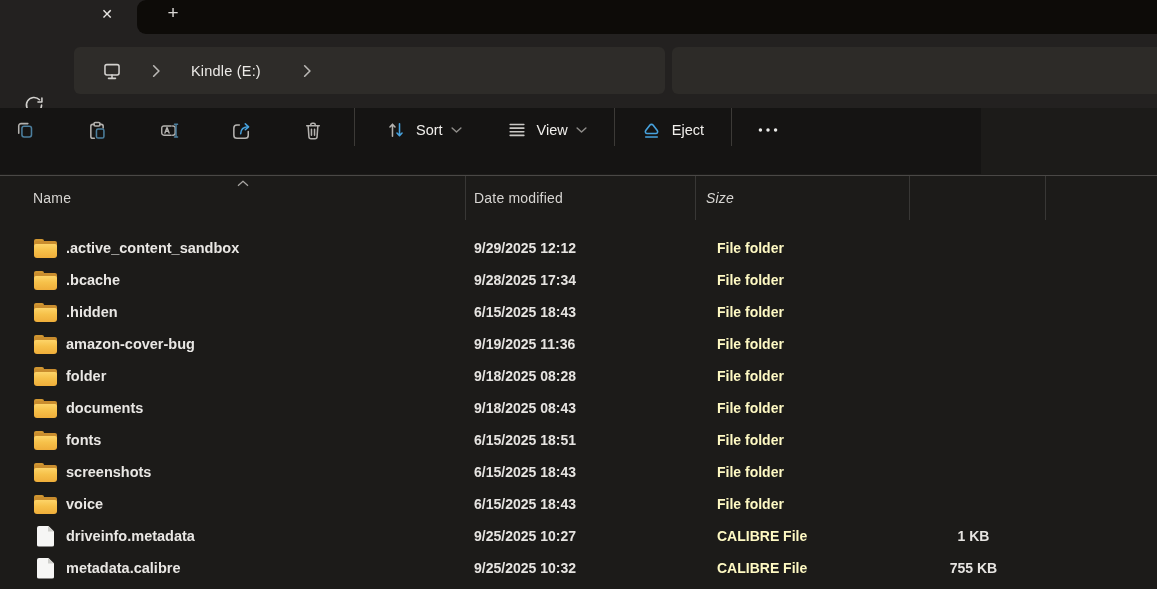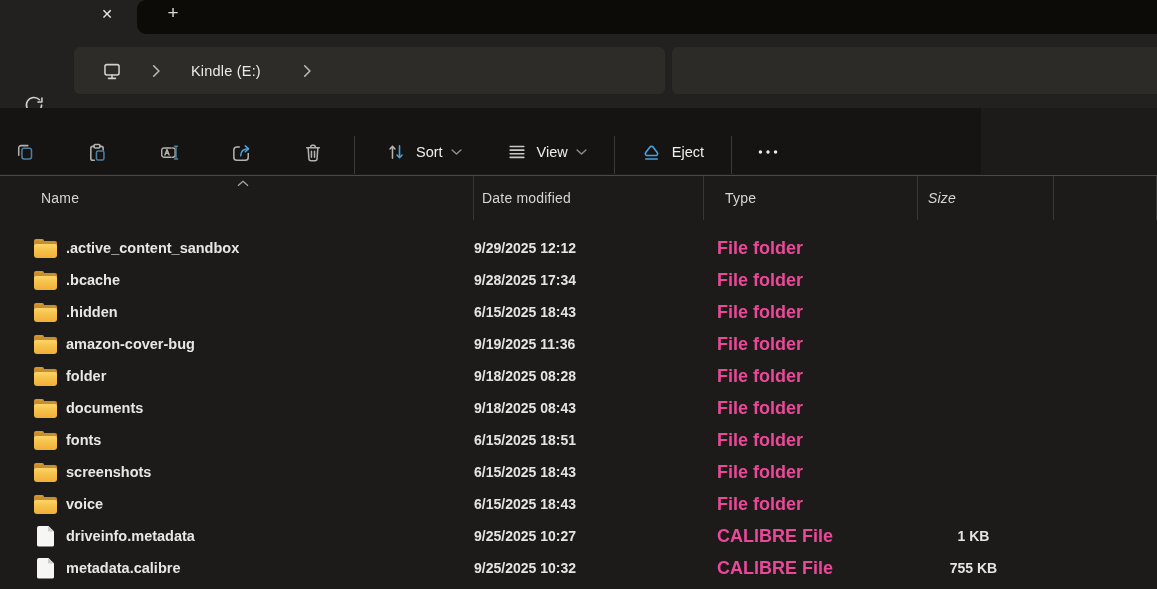--- a/index.html
+++ b/index.html
@@ -42,21 +42,21 @@
   }
   .crumb-sep { margin:0 0 0 28px; display:flex; align-items:center; }
   .crumb {
     margin-left:30px; font-size:14.5px; color:#ebe9e6; letter-spacing:.2px;
   }
   .crumb-sep2 { margin-left:41px; }
 
   
   .toolbar {
     position:absolute; left:0; top:108px; width:981px; height:66px;
-    background:#151413; display:flex; align-items:flex-end; padding-left:3px;
+    background:#151413; display:flex; align-items:flex-start; padding-left:3px;
   }
   .tool-btn {
     height:44px; display:flex; align-items:center; justify-content:center;
     border-radius:5px; flex:none;
   }
   .icon-only { width:44px; margin-right:28px; }
   .labeled { padding:0 11px; }
   .labeled .lbl { color:#f1efec; font-size:14.5px; margin-left:9px; }
   .labeled .chev { margin-left:8px; display:flex; align-items:center; }
   .tb-divider { width:1px; height:38px; background:#3c3a37; flex:none; }
@@ -64,42 +64,42 @@
   .div-b { margin:0 14px 0 16px; }
   .div-c { margin:0 14px 0 16px; }
 
   
   .content {
     position:absolute; left:0; top:175px; width:1157px; height:414px;
     background:#1c1b19; border-top:1px solid #4a4846;
   }
   .hdr-row {
     display:grid; grid-template-columns:466px 230px 214px 136px 1fr;
-    height:44px; position:relative;padding-left:8px;
+    height:44px; position:relative;
   }
   .hdr-cell {
     border-right:1px solid #383735; display:flex; align-items:center;
     font-size:14px; color:#d7d5d2; letter-spacing:.2px;
   }
   .hdr-cell:last-child { border-right:none; }
   .hdr-name { padding-left:33px; }
   .hdr-date { padding-left:8px; }
   .hdr-type { padding-left:21px; }
   .hdr-size { padding-left:10px;font-style:italic; }
   .sort-caret { position:absolute; left:237px; top:4px; }
 
   .rows { margin-top:12px;font-weight:bold; }
   .file-row {
     display:grid; grid-template-columns:466px 230px 214px 136px 1fr;
     height:32px; align-items:center; font-size:14.5px; color:#e9e7e4;
   }
   .cell-name { display:flex; align-items:center; padding-left:34px; }
   .cell-name .fname { margin-left:9px; white-space:nowrap; }
   .cell-date { padding-left:8px; font-size:14px; color:#e6e4e1; }
-  .cell-type { padding-left:21px; font-size:18px; color:#ec4899; }
+  .cell-type { padding-left:21px; font-size:14px; color:#fef9c3; }
   .cell-size { text-align:center; padding-right:9px; font-size:14px; color:#e6e4e1; }
 
   
   .folder-ic { position:relative; width:23px; height:19px; flex:none; }
   .folder-ic .tab  { position:absolute; left:0; top:0; width:10px; height:7px; background:#d09631; border-radius:2px 2px 0 0; }
   .folder-ic .back { position:absolute; left:0; top:2px; width:23px; height:15px; background:#c98d2e; border-radius:2px; }
   .folder-ic .front{ position:absolute; left:0; top:5px; width:23px; height:14px;
                      background:linear-gradient(180deg,#fdd468 0%,#f6c14a 45%,#efae3a 100%); border-radius:2px 2px 3px 3px; }
   
   .file-ic { position:relative; width:17px; height:21px; flex:none; margin-left:3px; margin-right:3px; }
@@ -270,23 +270,20 @@
   </div>
 
   <div class="content">
     <div class="hdr-row">
       <div class="hdr-cell hdr-name">
         <span>Name</span>
       </div>
       <div class="hdr-cell hdr-date">
         <span>Date modified</span>
       </div>
-      <div class="hdr-cell hdr-type">
-        <span>Type</span>
-      </div>
       <div class="hdr-cell hdr-size">
         <span>Size</span>
       </div>
       <div class="hdr-cell"></div>
       <span class="sort-caret">
         <svg width="12" height="7" viewBox="0 0 12 7" fill="none" stroke="#a9a7a4" stroke-width="1.2" stroke-linejoin="round">
             <path d="M1 5.8L6 1.2l5 4.6"></path>
           </svg>
       </span>
     </div>

